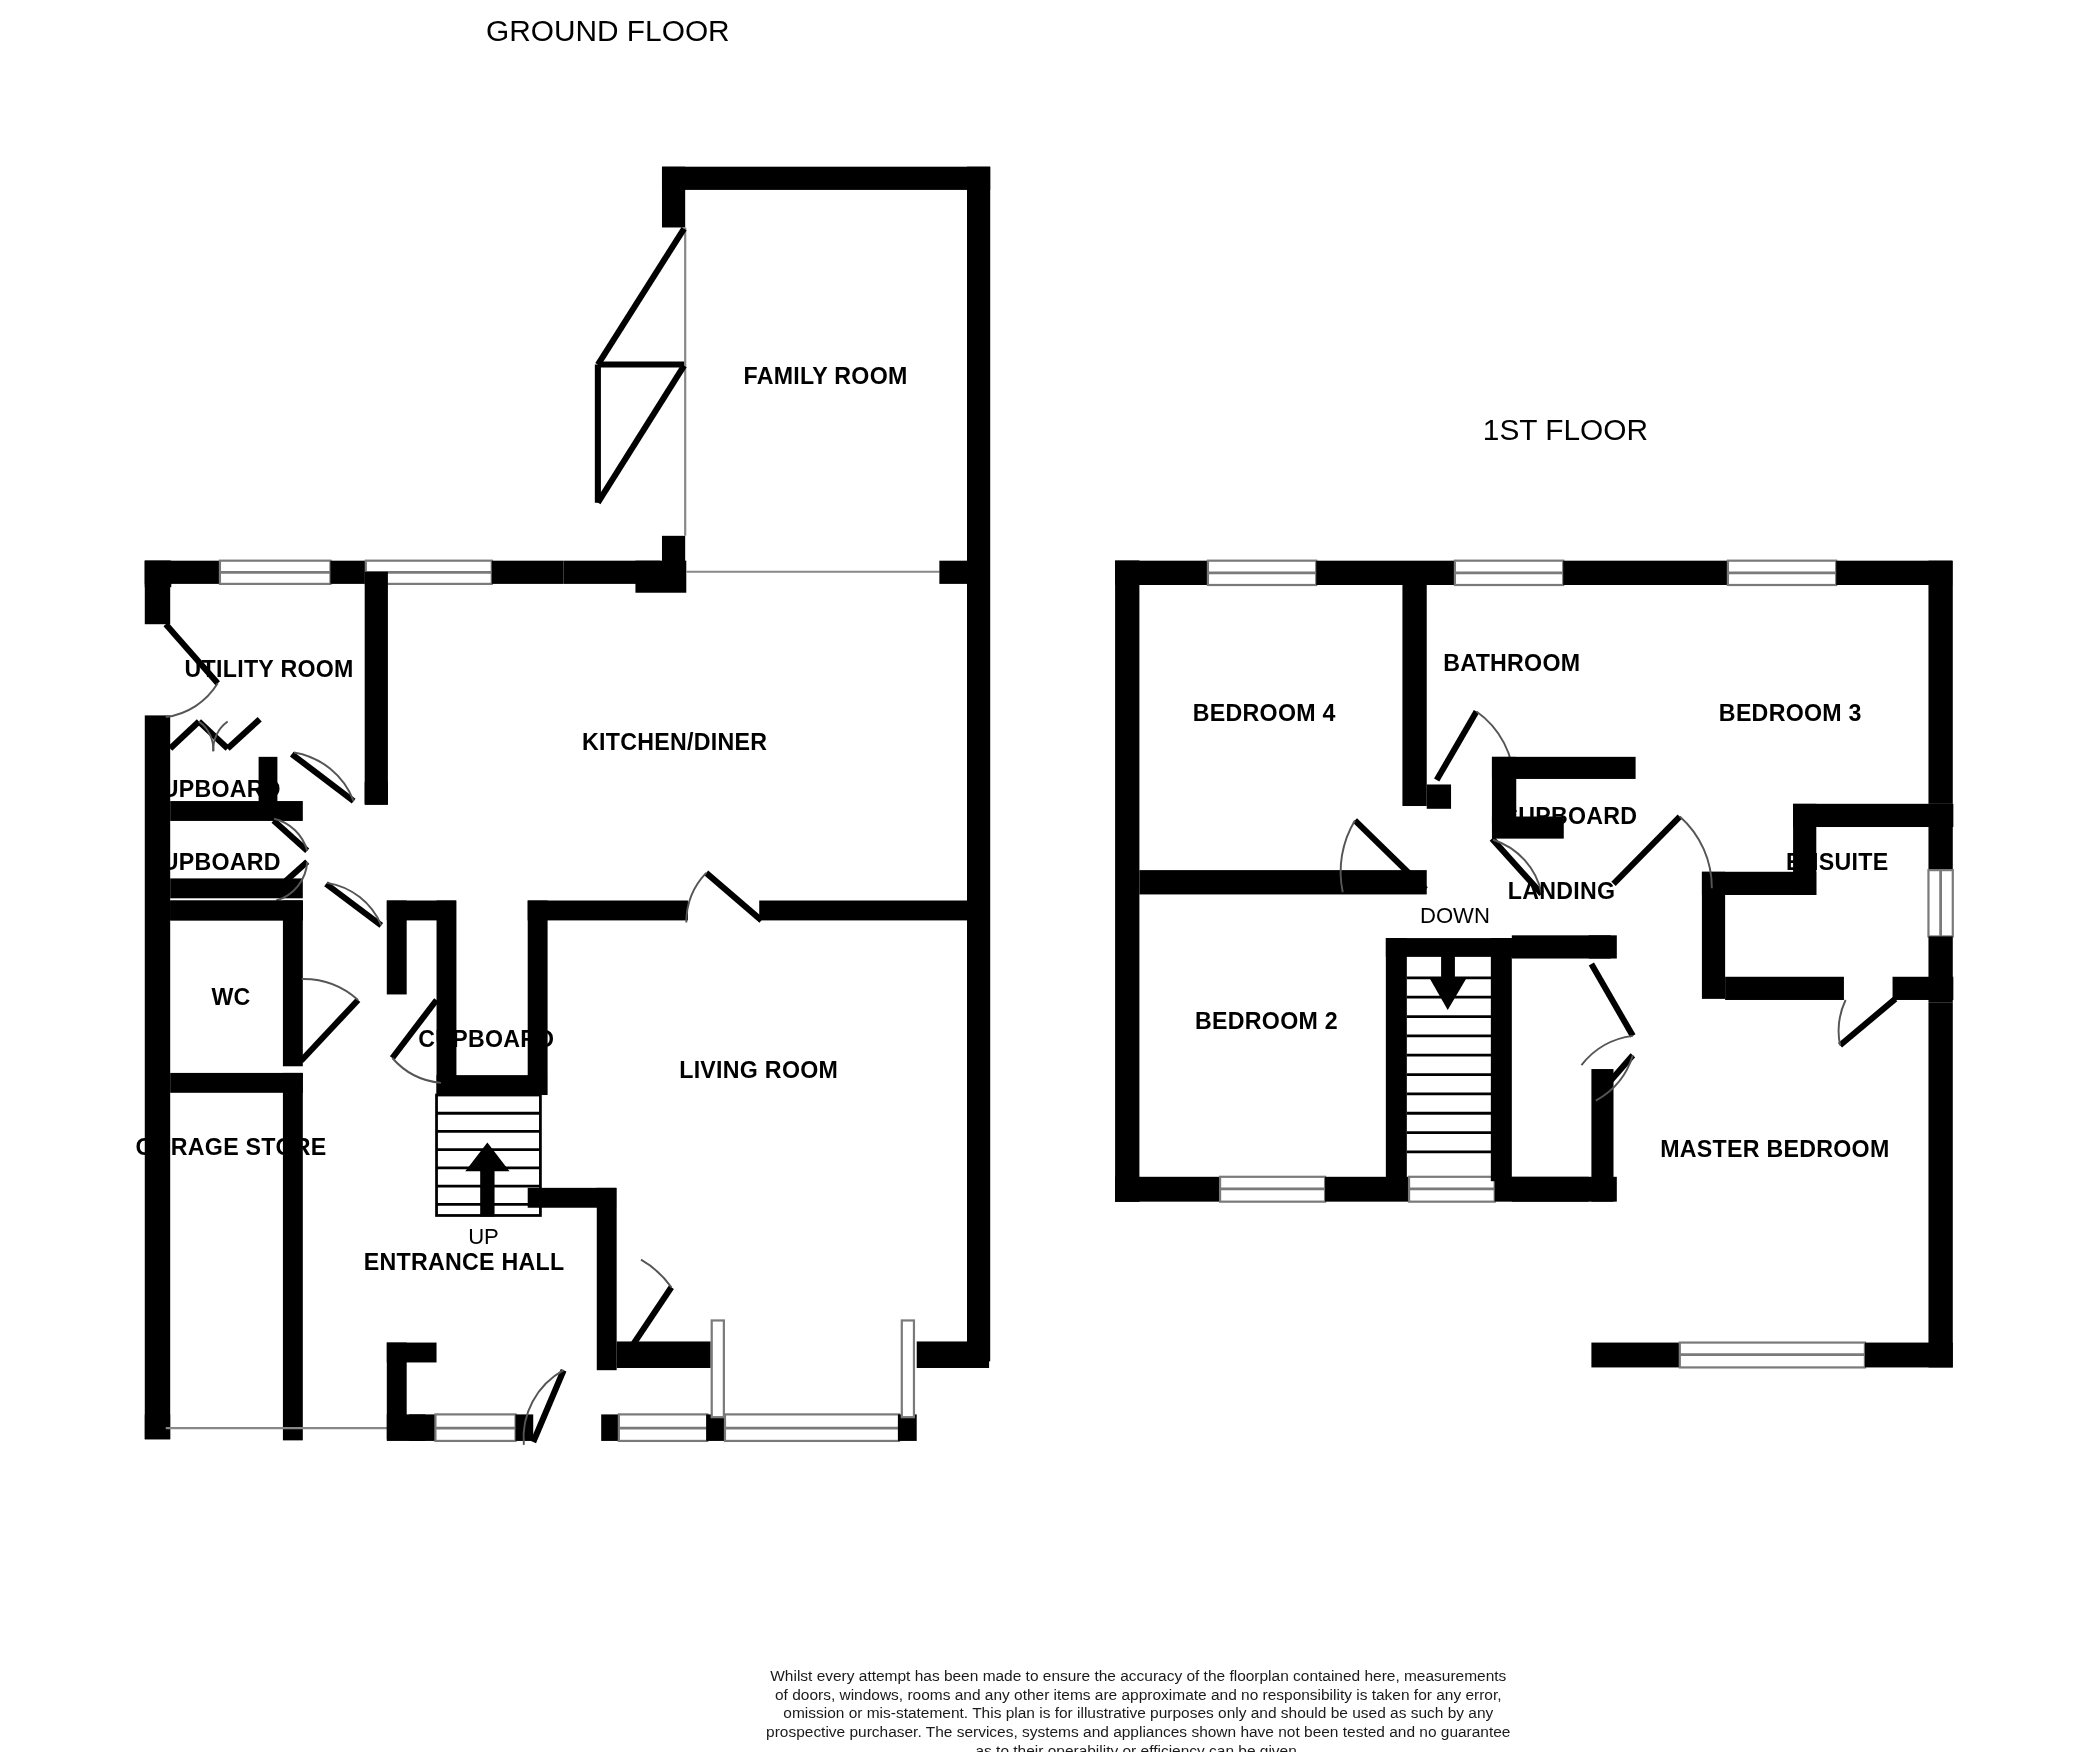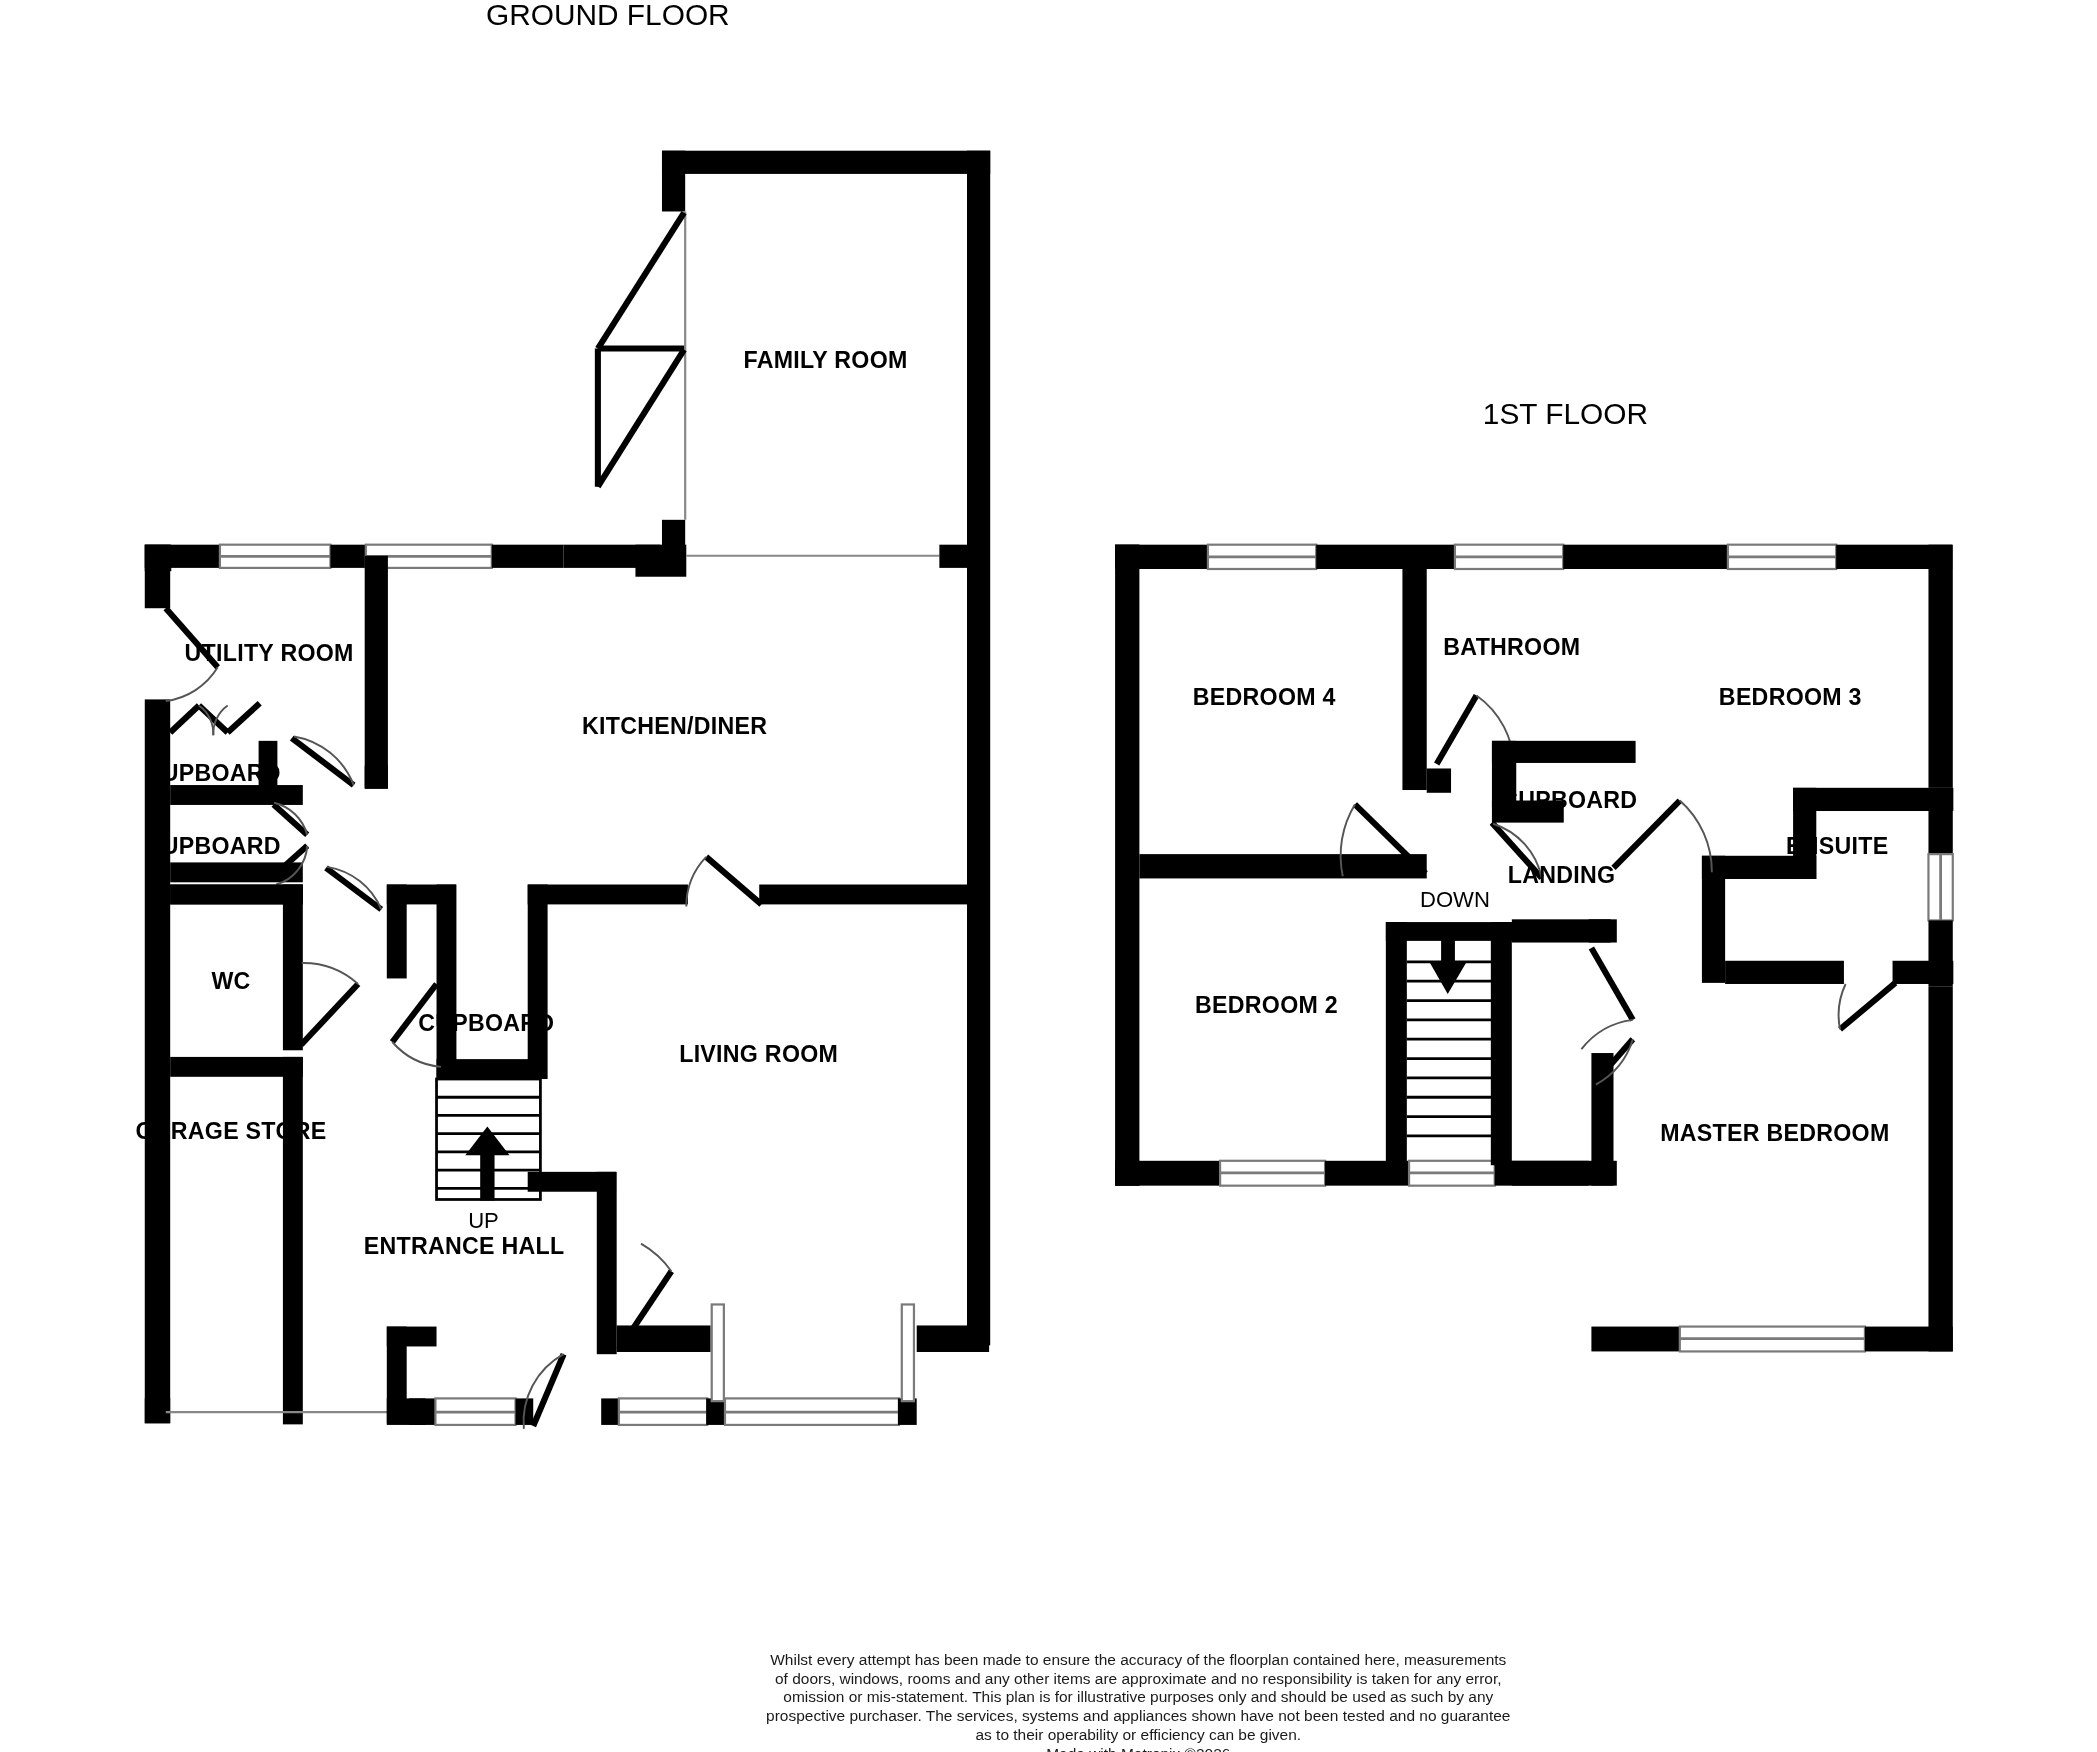--- a/index.html
+++ b/index.html
@@ -12,20 +12,21 @@
     width: 2097px;
     height: 1753px;
     font-family: "Liberation Sans", sans-serif;
     color: #000000;
     position: relative;
     overflow: hidden;
   }
   #plan-root {
     position: absolute;
     inset: 0;
+    margin-top: 16px;
   }
   svg.plan-svg {
     position: absolute;
     top: 0;
     left: 0;
     width: 2097px;
     height: 1753px;
     display: block;
   }
   .floor-title {

